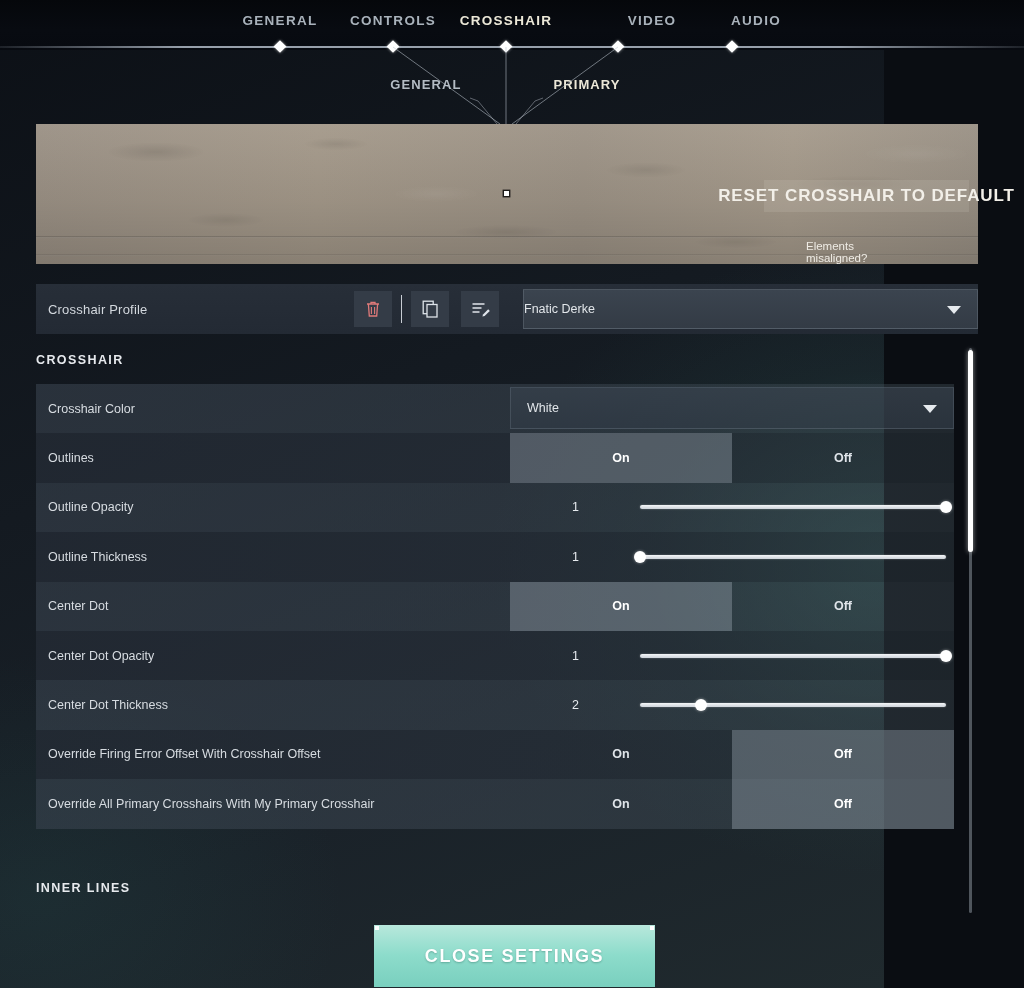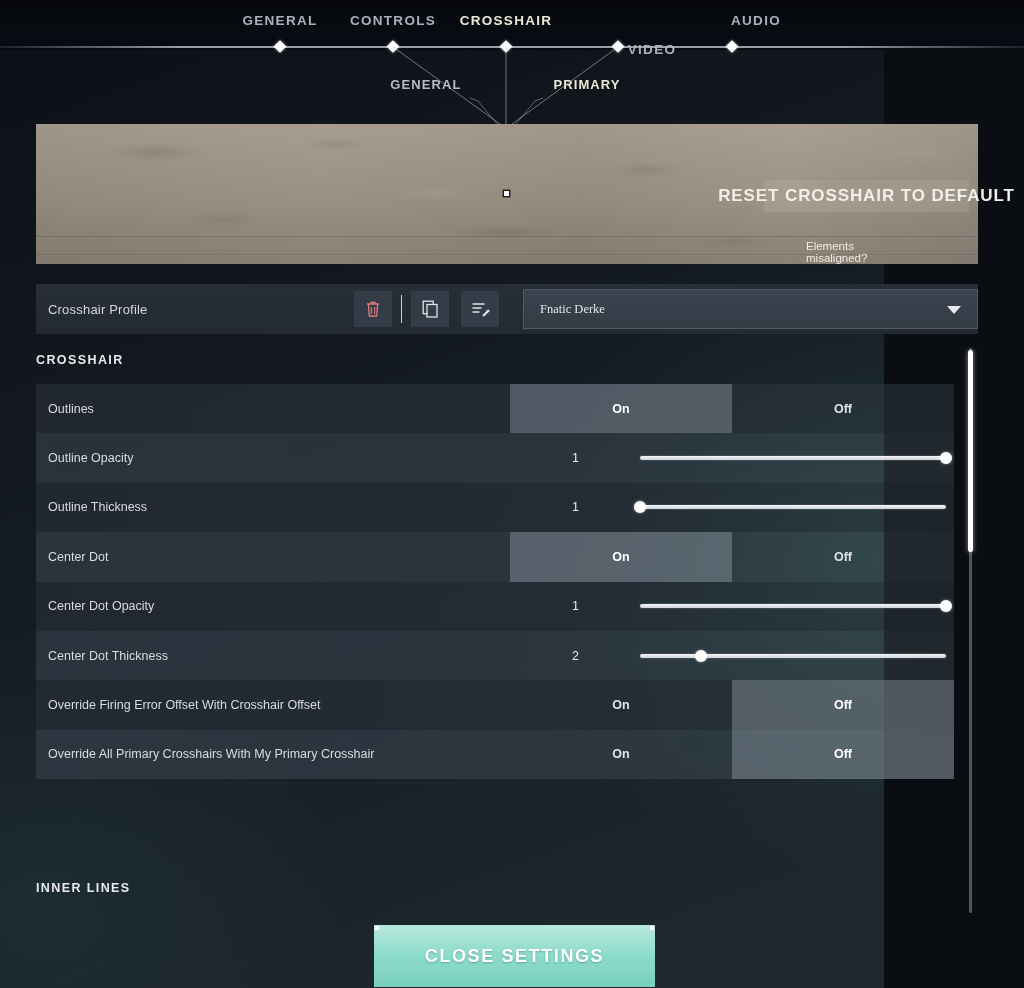--- a/index.html
+++ b/index.html
@@ -103,21 +103,21 @@
     display:flex; align-items:center; justify-content:center; cursor:pointer;
   }
   .icon-sep { width:1px; height:28px; background:#c8cdd4; margin:0 9px; }
   .icon-gap { width:12px; }
   .profile-select {
     position:absolute; left:487px; top:5px; width:455px; height:40px;
     background:linear-gradient(180deg, #3b444f 0%, #333b45 100%);
     border:1px solid rgba(150,162,174,0.25);
     display:flex; align-items:center;
   }
-  .profile-select .val { margin-left:16px; font-size:12.5px; color:#e2e6ea;font-family:Liberation Serif, serif; }
+  .profile-select .val { font-size:12.5px; color:#e2e6ea; }
   .caret {
     position:absolute; right:16px; top:50%; margin-top:-3px;
     width:0; height:0; border-left:7px solid transparent; border-right:7px solid transparent;
     border-top:8px solid #e6eaee;
   }
 
   
   .section-head {
     position:absolute; left:36px;
     font-size:12.5px; font-weight:700; letter-spacing:1.4px; color:#e7eaee;
@@ -196,21 +196,21 @@
 <body>
 
 <div id="root">
 
   <div class="tabbar">
     <div class="tabbar-bg"></div>
     <div id="tabs-host">
         <div class="tab" style="left: 280px;">GENERAL</div>
         <div class="tab" style="left: 393px;">CONTROLS</div>
         <div class="tab active" style="left: 506px;">CROSSHAIR</div>
-        <div class="tab" style="left: 652px; margin-top: 29px;">VIDEO</div>
+        <div class="tab" style="left: 652px;">VIDEO</div>
         <div class="tab" style="left: 756px; text-align: right;">AUDIO</div>
       </div>
     <div class="tabline"></div>
     <div id="diamonds-host">
         <div class="diamond" style="left: 280px;"></div>
         <div class="diamond" style="left: 393px;"></div>
         <div class="diamond" style="left: 506px;"></div>
         <div class="diamond" style="left: 618px;"></div>
         <div class="diamond" style="left: 732px;"></div>
       </div>
@@ -266,20 +266,29 @@
     <div class="profile-select">
       <span class="val">Fnatic Derke</span>
       <span class="caret"></span>
     </div>
   </div>
 
   <div class="section-head" style="top:353px;">CROSSHAIR</div>
   <div class="section-head" style="top:881px;">INNER LINES</div>
 
   <div class="rows" id="rows-host">
+      <div class="row odd">
+        <span class="lbl">Crosshair Color</span>
+        <div class="ctl">
+          <div class="row-select">
+            <span class="val">White</span>
+            <span class="caret"></span>
+          </div>
+        </div>
+      </div>
       <div class="row even">
         <span class="lbl">Outlines</span>
         <div class="ctl">
           <div class="toggle">
             <div class="opt sel">On</div>
             <div class="opt">Off</div>
           </div>
         </div>
       </div>
       <div class="row odd">

